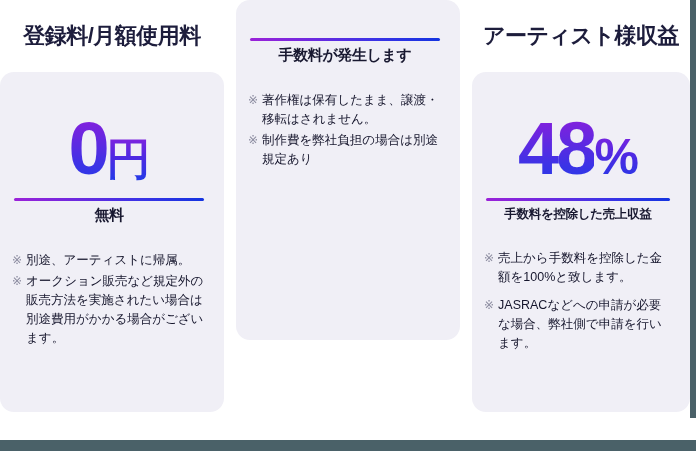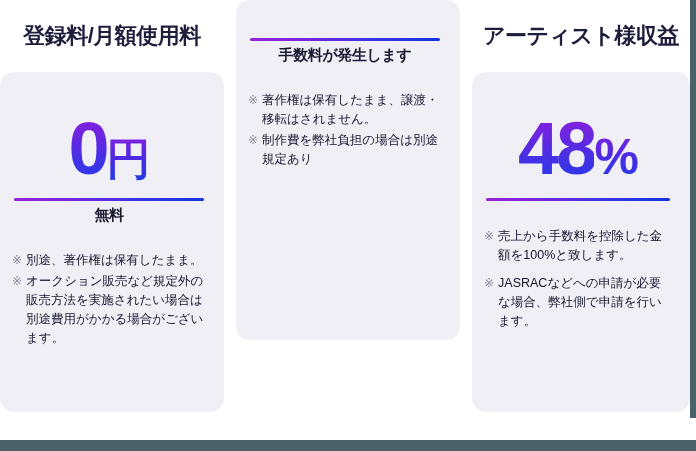--- a/index.html
+++ b/index.html
@@ -187,21 +187,21 @@
       <div class="card-heading">登録料/月額使用料</div>
       <div class="card-body">
         <div class="stat">
           <span class="stat-number">0</span><span class="stat-unit">円</span>
         </div>
         <div class="divider"></div>
         <div class="sub-label">無料</div>
         <div class="notes">
           <div class="note">
             <span class="note-mark">※</span>
-            <span class="note-text">別途、著作権は保有したまま。</span>
+            <span class="note-text">別途、アーティストに帰属。</span>
           </div>
           <div class="note">
             <span class="note-mark">※</span>
             <span class="note-text">オークション販売など規定外の販売方法を実施されたい場合は別途費用がかかる場合がございます。</span>
           </div>
         </div>
       </div>
     </div>
 
     <div class="card-col">
@@ -221,20 +221,21 @@
       </div>
     </div>
 
     <div class="card-col third">
       <div class="card-heading">アーティスト様収益</div>
       <div class="card-body">
         <div class="stat">
           <span class="stat-number">48</span><span class="stat-unit pct">%</span>
         </div>
         <div class="divider"></div>
+        <div class="sub-label small">手数料を控除した売上収益</div>
         <div class="notes spaced">
           <div class="note">
             <span class="note-mark">※</span>
             <span class="note-text">売上から手数料を控除した金額を100%と致します。</span>
           </div>
           <div class="note">
             <span class="note-mark">※</span>
             <span class="note-text">JASRACなどへの申請が必要な場合、弊社側で申請を行います。</span>
           </div>
         </div>

